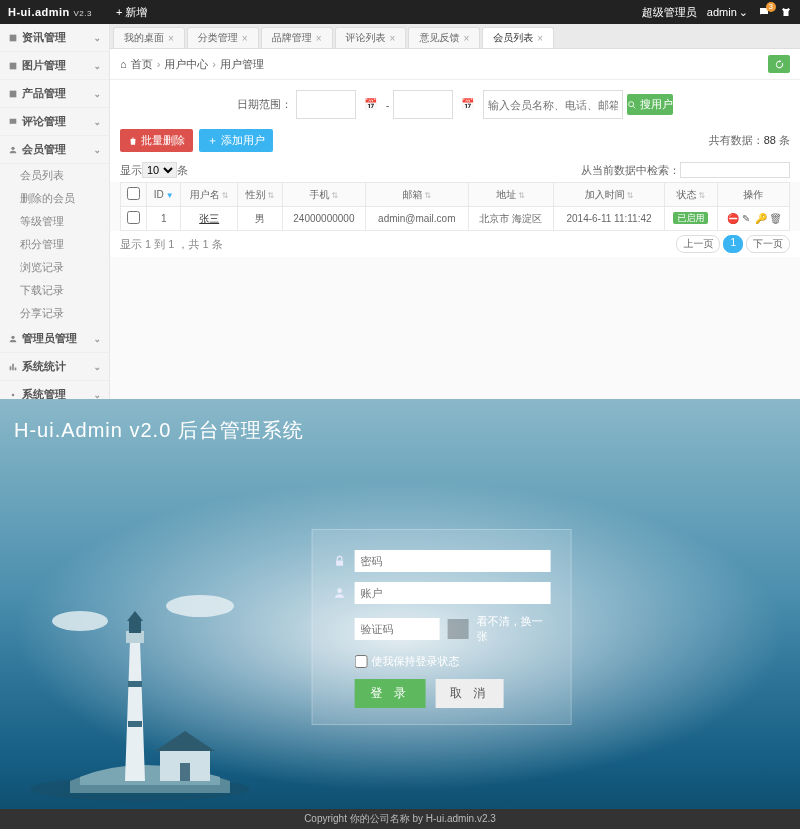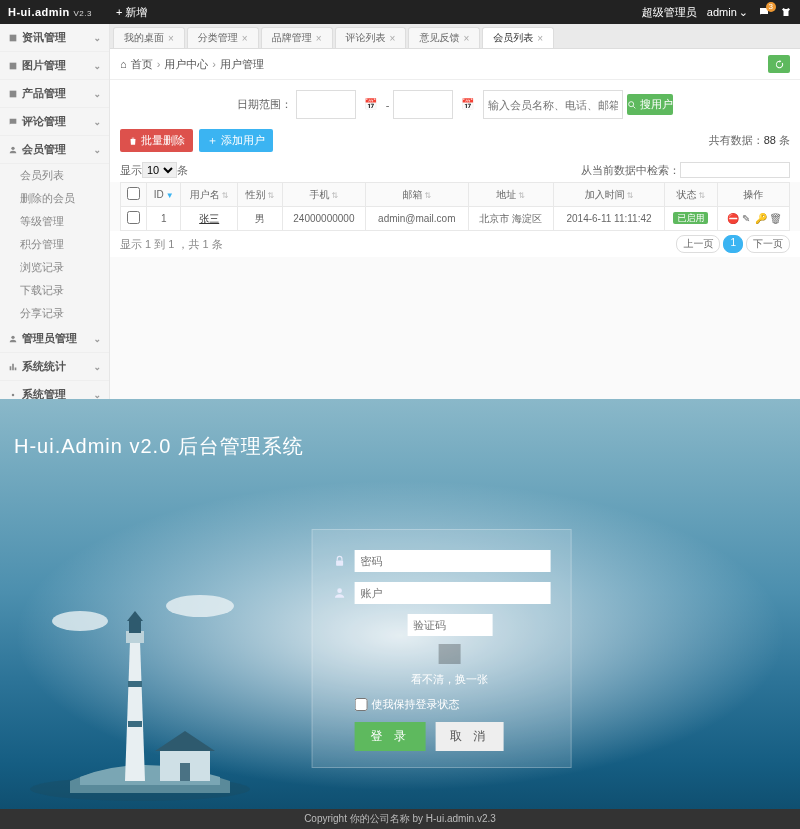--- a/index.html
+++ b/index.html
@@ -73,33 +73,33 @@
 .pager a.cur { background: #3bb4f2; color: #fff; border-color: #3bb4f2; }
 
 
 .login-wrap { width: 800px; height: 430px; position: relative; overflow: hidden; }
 .login-sky {
   position: absolute; inset: 0;
   background:
     radial-gradient(ellipse 80% 60% at 50% 55%, rgba(255,255,255,.85), rgba(255,255,255,0) 60%),
     linear-gradient(#8ab8c9 0%, #6ea6bd 20%, #4c8fae 45%, #2d7498 65%, #155d82 85%, #0d4968 100%);
 }
-.login-title { position: absolute; top: 34px; left: 14px; color: #fff; font-size: 20px; letter-spacing: 1px; font-weight: 500; }
+.login-title { position: absolute; top: 18px; left: 14px; color: #fff; font-size: 20px; letter-spacing: 1px; font-weight: 500; }
 .login-card {
   position: absolute; left: 50%; top: 130px; transform: translateX(-34%);
   width: 260px;
   background: rgba(255,255,255,.12);
   border: 1px solid rgba(255,255,255,.25);
   padding: 20px 20px 16px 20px;
   display: flex; flex-direction: column; gap: 10px;
 }
 .field { display: flex; align-items: center; gap: 8px; }
 .field svg { width: 14px; height: 14px; fill: #eef; opacity: .9; }
 .field input { flex: 1; height: 22px; border: none; background: #fff; padding: 0 6px; font-size: 11px; color: #666; }
-.captcha-row { display: flex; align-items: center; gap: 8px; margin-left: 16px; flex-direction: column; }
+.captcha-row { display: flex; align-items: center; gap: 8px; margin-left: 22px; }
 .captcha-row input { width: 85px; height: 22px; border: none; background: #fff; padding: 0 6px; font-size: 11px; }
 .captcha-img { width: 22px; height: 20px; background: rgba(0,0,0,.25); }
 .captcha-txt { color: #fff; font-size: 11px; }
 .remember { display: flex; align-items: center; gap: 4px; margin-left: 22px; color: #fff; font-size: 11px; }
 .btnrow { display: flex; gap: 10px; margin-left: 22px; }
 .btn-login { background: #5eb95e; color: #fff; border: none; padding: 6px 16px; font-size: 12px; letter-spacing: 4px; cursor: pointer; }
 .btn-cancel { background: #eee; color: #555; border: none; padding: 6px 14px; font-size: 12px; letter-spacing: 4px; cursor: pointer; }
 
 .lighthouse { position: absolute; left: 30px; bottom: 28px; width: 230px; height: 250px; }
 .lighthouse svg { width: 100%; height: 100%; }

